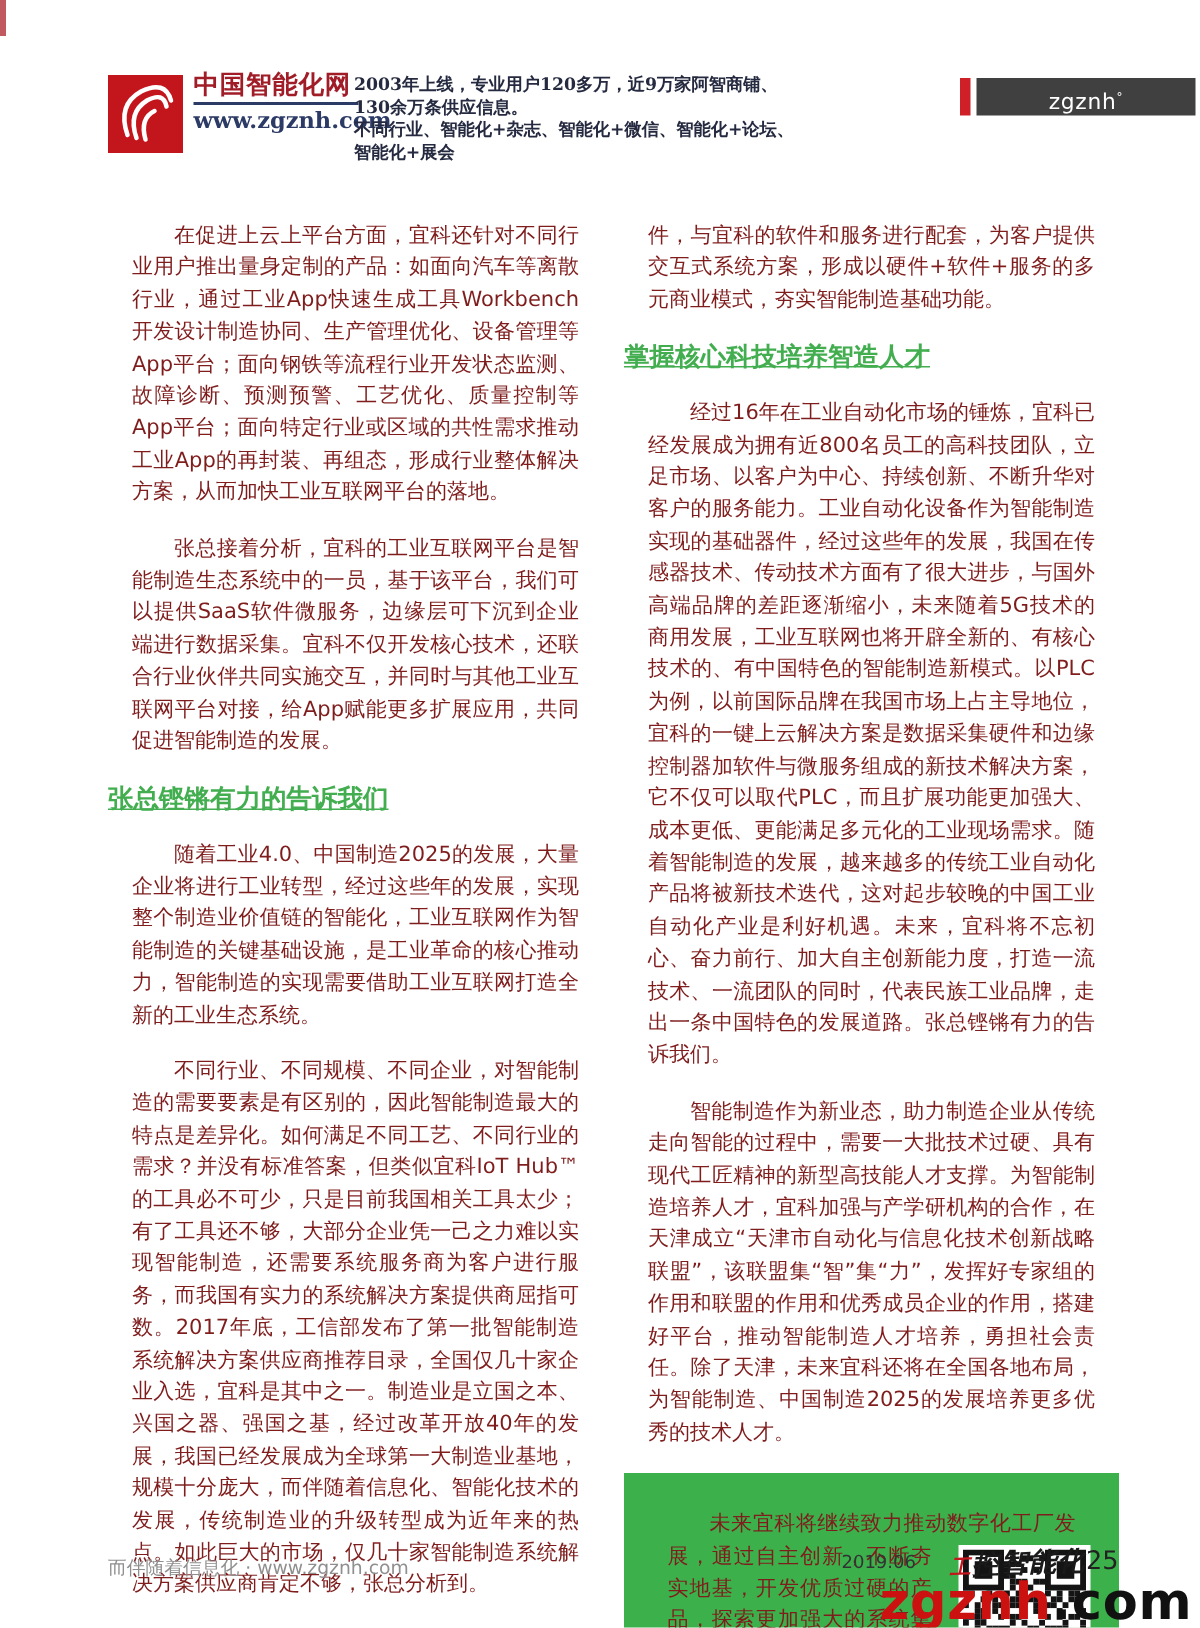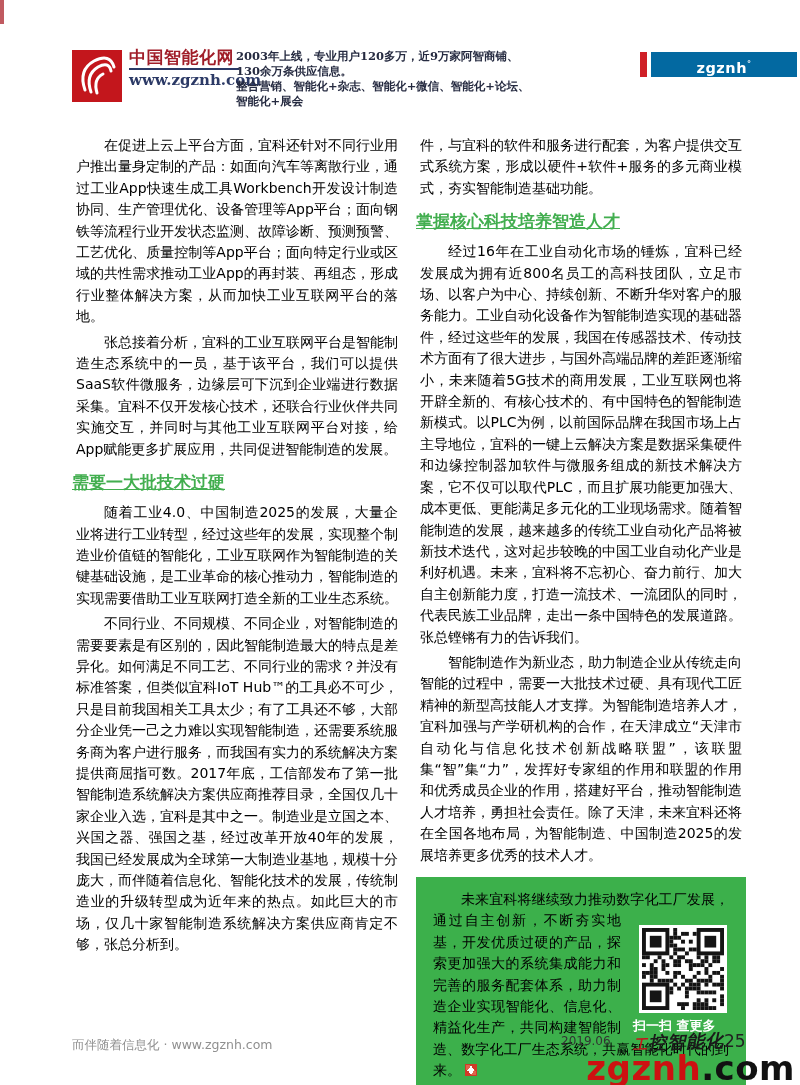--- a/index.html
+++ b/index.html
@@ -15,27 +15,27 @@
   .logo-textblock{position:absolute;left:129px;top:48px;width:110px;}
   .site-name{font-family:"DejaVu Serif","Liberation Serif",serif;font-weight:bold;
     font-size:17px;line-height:19px;color:#a01d28;letter-spacing:.5px;white-space:nowrap;}
   .logo-rule{height:2px;background:#2c3a66;margin:1px 0 1px;}
   .site-url{font-family:"DejaVu Serif","Liberation Serif",serif;font-weight:bold;
     font-size:15px;color:#2c3a66;white-space:nowrap;}
   .tagline{position:absolute;left:236px;top:49px;width:300px;
     font-family:"DejaVu Serif","Liberation Serif",serif;font-weight:bold;
     font-size:11.5px;line-height:15px;color:#252a40;}
   .corner-bar{position:absolute;left:640px;top:52px;width:7px;height:25px;background:#cf2027;}
-  .corner-box{position:absolute;left:651px;top:52px;width:146px;height:25px;background:#0369a1;
-    color:#fff;font-size:14.5px;font-weight:bold;text-align:center;line-height:25px;letter-spacing:.5px;}
+  .corner-box{position:absolute;left:651px;top:52px;width:146px;height:25px;background:#404040;
+    color:#fff;font-size:14.5px;font-weight:normal;text-align:center;line-height:25px;letter-spacing:.5px;}
   .corner-box sup{font-size:8px;}
   
   .columns{position:absolute;left:72px;top:131px;width:674px;display:flex;gap:14px;}
   .col{width:330px;}
-  .col p{margin:4px;font-size:14px;line-height:21.4px;color:#000000;
+  .col p{margin:16px;font-size:14px;line-height:21.4px;color:#7f1d1d;
     text-align:justify;text-indent:2em;}
   .col p.no-indent{text-indent:0;}
   .green-h{margin:11px 0 9px;font-size:17px;line-height:22px;font-weight:bold;color:#42ae4f;text-decoration:underline;}
   
   .callout{margin-top:11px;background:#3cb04b;padding:8px 13px 8px;color:#fff;overflow:hidden;}
   .callout .spacer{float:right;width:1px;height:40px;margin-right:-1px;}
   .qr-block{float:right;clear:right;width:100px;margin:0 0 2px 12px;text-align:left;}
   .qr-box{width:88px;height:88px;background:#fff;margin:0 auto;padding:3px;box-sizing:border-box;}
   .qr-box svg{width:100%;height:100%;display:block;background:#fff;}
   .qr-caption{font-size:13px;font-weight:bold;color:#fff;margin-top:4px;white-space:nowrap;}
@@ -75,32 +75,32 @@
 </div>
 
 <div class="logo-textblock">
   <div class="site-name">中国智能化网</div>
   <div class="logo-rule"></div>
   <div class="site-url">www.zgznh.com</div>
 </div>
 
 <div class="tagline">
   <div>2003年上线，专业用户120多万，近9万家阿智商铺、130余万条供应信息。</div>
-  <div>整合营销、智能化+杂志、智能化+微信、智能化+论坛、智能化+展会</div>
+  <div>不同行业、智能化+杂志、智能化+微信、智能化+论坛、智能化+展会</div>
 </div>
 
 <div class="corner-bar"></div>
 <div class="corner-box"><span>zgznh</span><sup>°</sup></div>
 
 <div class="columns">
 
   <div class="col">
     <p>在促进上云上平台方面，宜科还针对不同行业用户推出量身定制的产品：如面向汽车等离散行业，通过工业App快速生成工具Workbench开发设计制造协同、生产管理优化、设备管理等App平台；面向钢铁等流程行业开发状态监测、故障诊断、预测预警、工艺优化、质量控制等App平台；面向特定行业或区域的共性需求推动工业App的再封装、再组态，形成行业整体解决方案，从而加快工业互联网平台的落地。</p>
     <p>张总接着分析，宜科的工业互联网平台是智能制造生态系统中的一员，基于该平台，我们可以提供SaaS软件微服务，边缘层可下沉到企业端进行数据采集。宜科不仅开发核心技术，还联合行业伙伴共同实施交互，并同时与其他工业互联网平台对接，给App赋能更多扩展应用，共同促进智能制造的发展。</p>
-    <div class="green-h">需要一大批技术过硬</div>
+    <div class="green-h">张总铿锵有力的告诉我们</div>
     <p>随着工业4.0、中国制造2025的发展，大量企业将进行工业转型，经过这些年的发展，实现整个制造业价值链的智能化，工业互联网作为智能制造的关键基础设施，是工业革命的核心推动力，智能制造的实现需要借助工业互联网打造全新的工业生态系统。</p>
     <p>不同行业、不同规模、不同企业，对智能制造的需要要素是有区别的，因此智能制造最大的特点是差异化。如何满足不同工艺、不同行业的需求？并没有标准答案，但类似宜科IoT Hub™的工具必不可少，只是目前我国相关工具太少；有了工具还不够，大部分企业凭一己之力难以实现智能制造，还需要系统服务商为客户进行服务，而我国有实力的系统解决方案提供商屈指可数。2017年底，工信部发布了第一批智能制造系统解决方案供应商推荐目录，全国仅几十家企业入选，宜科是其中之一。制造业是立国之本、兴国之器、强国之基，经过改革开放40年的发展，我国已经发展成为全球第一大制造业基地，规模十分庞大，而伴随着信息化、智能化技术的发展，传统制造业的升级转型成为近年来的热点。如此巨大的市场，仅几十家智能制造系统解决方案供应商肯定不够，张总分析到。</p>
   </div>
 
   <div class="col">
     <p class="no-indent">件，与宜科的软件和服务进行配套，为客户提供交互式系统方案，形成以硬件+软件+服务的多元商业模式，夯实智能制造基础功能。</p>
     <div class="green-h">掌握核心科技培养智造人才</div>
     <p>经过16年在工业自动化市场的锤炼，宜科已经发展成为拥有近800名员工的高科技团队，立足市场、以客户为中心、持续创新、不断升华对客户的服务能力。工业自动化设备作为智能制造实现的基础器件，经过这些年的发展，我国在传感器技术、传动技术方面有了很大进步，与国外高端品牌的差距逐渐缩小，未来随着5G技术的商用发展，工业互联网也将开辟全新的、有核心技术的、有中国特色的智能制造新模式。以PLC为例，以前国际品牌在我国市场上占主导地位，宜科的一键上云解决方案是数据采集硬件和边缘控制器加软件与微服务组成的新技术解决方案，它不仅可以取代PLC，而且扩展功能更加强大、成本更低、更能满足多元化的工业现场需求。随着智能制造的发展，越来越多的传统工业自动化产品将被新技术迭代，这对起步较晚的中国工业自动化产业是利好机遇。未来，宜科将不忘初心、奋力前行、加大自主创新能力度，打造一流技术、一流团队的同时，代表民族工业品牌，走出一条中国特色的发展道路。张总铿锵有力的告诉我们。</p>
     <p>智能制造作为新业态，助力制造企业从传统走向智能的过程中，需要一大批技术过硬、具有现代工匠精神的新型高技能人才支撑。为智能制造培养人才，宜科加强与产学研机构的合作，在天津成立“天津市自动化与信息化技术创新战略联盟”，该联盟集“智”集“力”，发挥好专家组的作用和联盟的作用和优秀成员企业的作用，搭建好平台，推动智能制造人才培养，勇担社会责任。除了天津，未来宜科还将在全国各地布局，为智能制造、中国制造2025的发展培养更多优秀的技术人才。</p>
 

